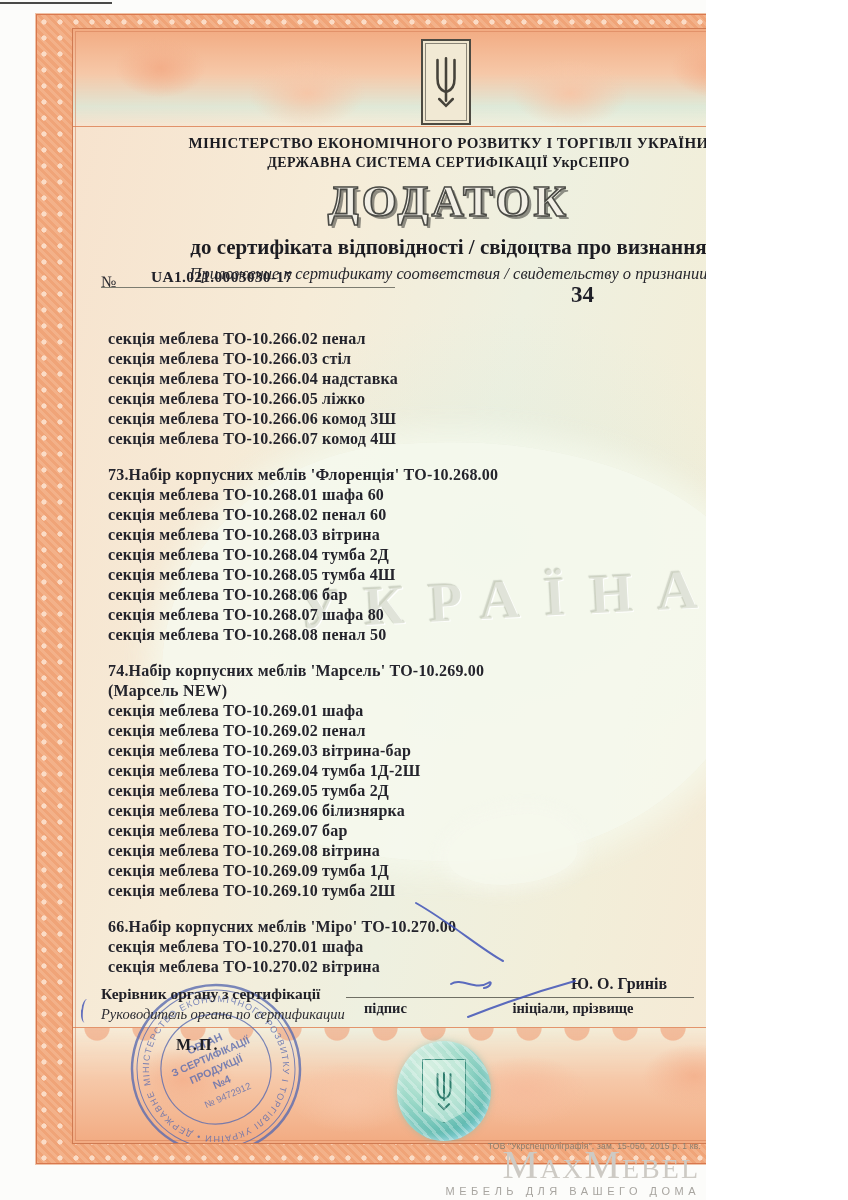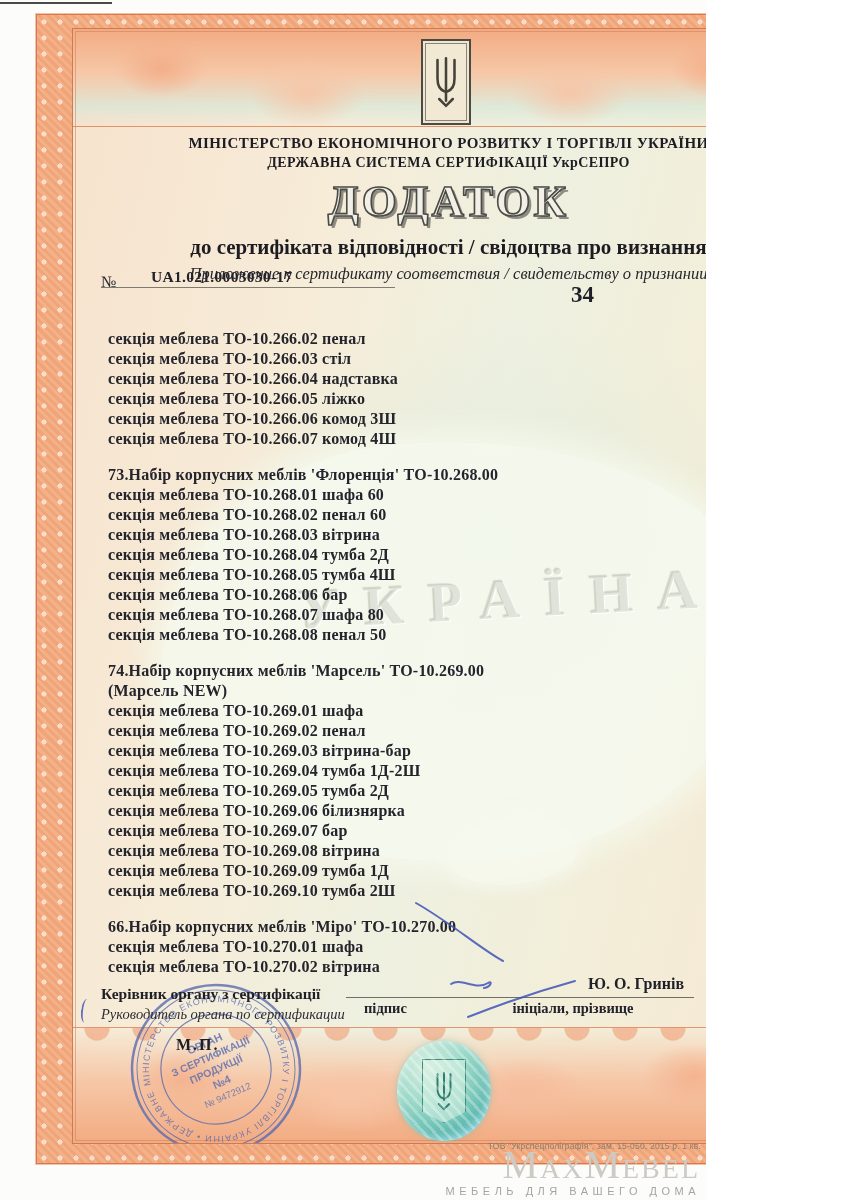--- a/index.html
+++ b/index.html
@@ -87,21 +87,21 @@
   .line{height:20px;line-height:20px;font-size:16px;font-weight:bold;letter-spacing:.2px;white-space:nowrap;}
   .line.gap{height:16px;}
 
   
   .sig-role{position:absolute;left:28px;top:956px;z-index:5;color:#1f1f26;}
   .sig-role .uk{font-size:15.5px;font-weight:bold;}
   .sig-role .ru{font-size:14.5px;font-style:italic;margin-top:3px;color:#2c2c32;text-align:center;}
   .sig-line{position:absolute;left:273px;top:952px;width:348px;height:16px;border-bottom:1px solid #6f6f64;z-index:4;}
   .sig-label-sign{position:absolute;left:291px;top:971px;width:100px;text-align:left;font-size:14.5px;font-weight:bold;z-index:4;color:#22222a;}
   .sig-label-name{position:absolute;left:420px;top:971px;width:160px;text-align:center;font-size:14.5px;font-weight:bold;z-index:4;color:#22222a;}
-  .sig-name{position:absolute;left:498px;top:946px;width:130px;text-align:center;font-size:16px;font-weight:bold;z-index:4;color:#1f1f28;}
+  .sig-name{position:absolute;left:498px;top:946px;width:130px;text-align:left;font-size:16px;font-weight:bold;z-index:4;color:#1f1f28;}
   .mp{position:absolute;left:103px;top:1007px;font-size:16px;font-weight:bold;letter-spacing:2px;z-index:6;color:#1e1e24;}
 
   
   .stamp{position:absolute;left:53px;top:950px;width:180px;height:180px;z-index:4;opacity:.8;transform:rotate(-14deg);}
   .stamp text{font-family:"Liberation Sans",sans-serif;}
 
   
   .holo{position:absolute;left:324px;top:1012px;width:94px;height:100px;border-radius:50%;z-index:4;
     background:radial-gradient(circle at 32% 26%,#d9f0e2,#9bd9c8 38%,#64bcb2 68%,#6ec9e0 92%);
     box-shadow:inset 0 0 10px rgba(255,255,255,.6),0 0 6px rgba(120,190,175,.5);

